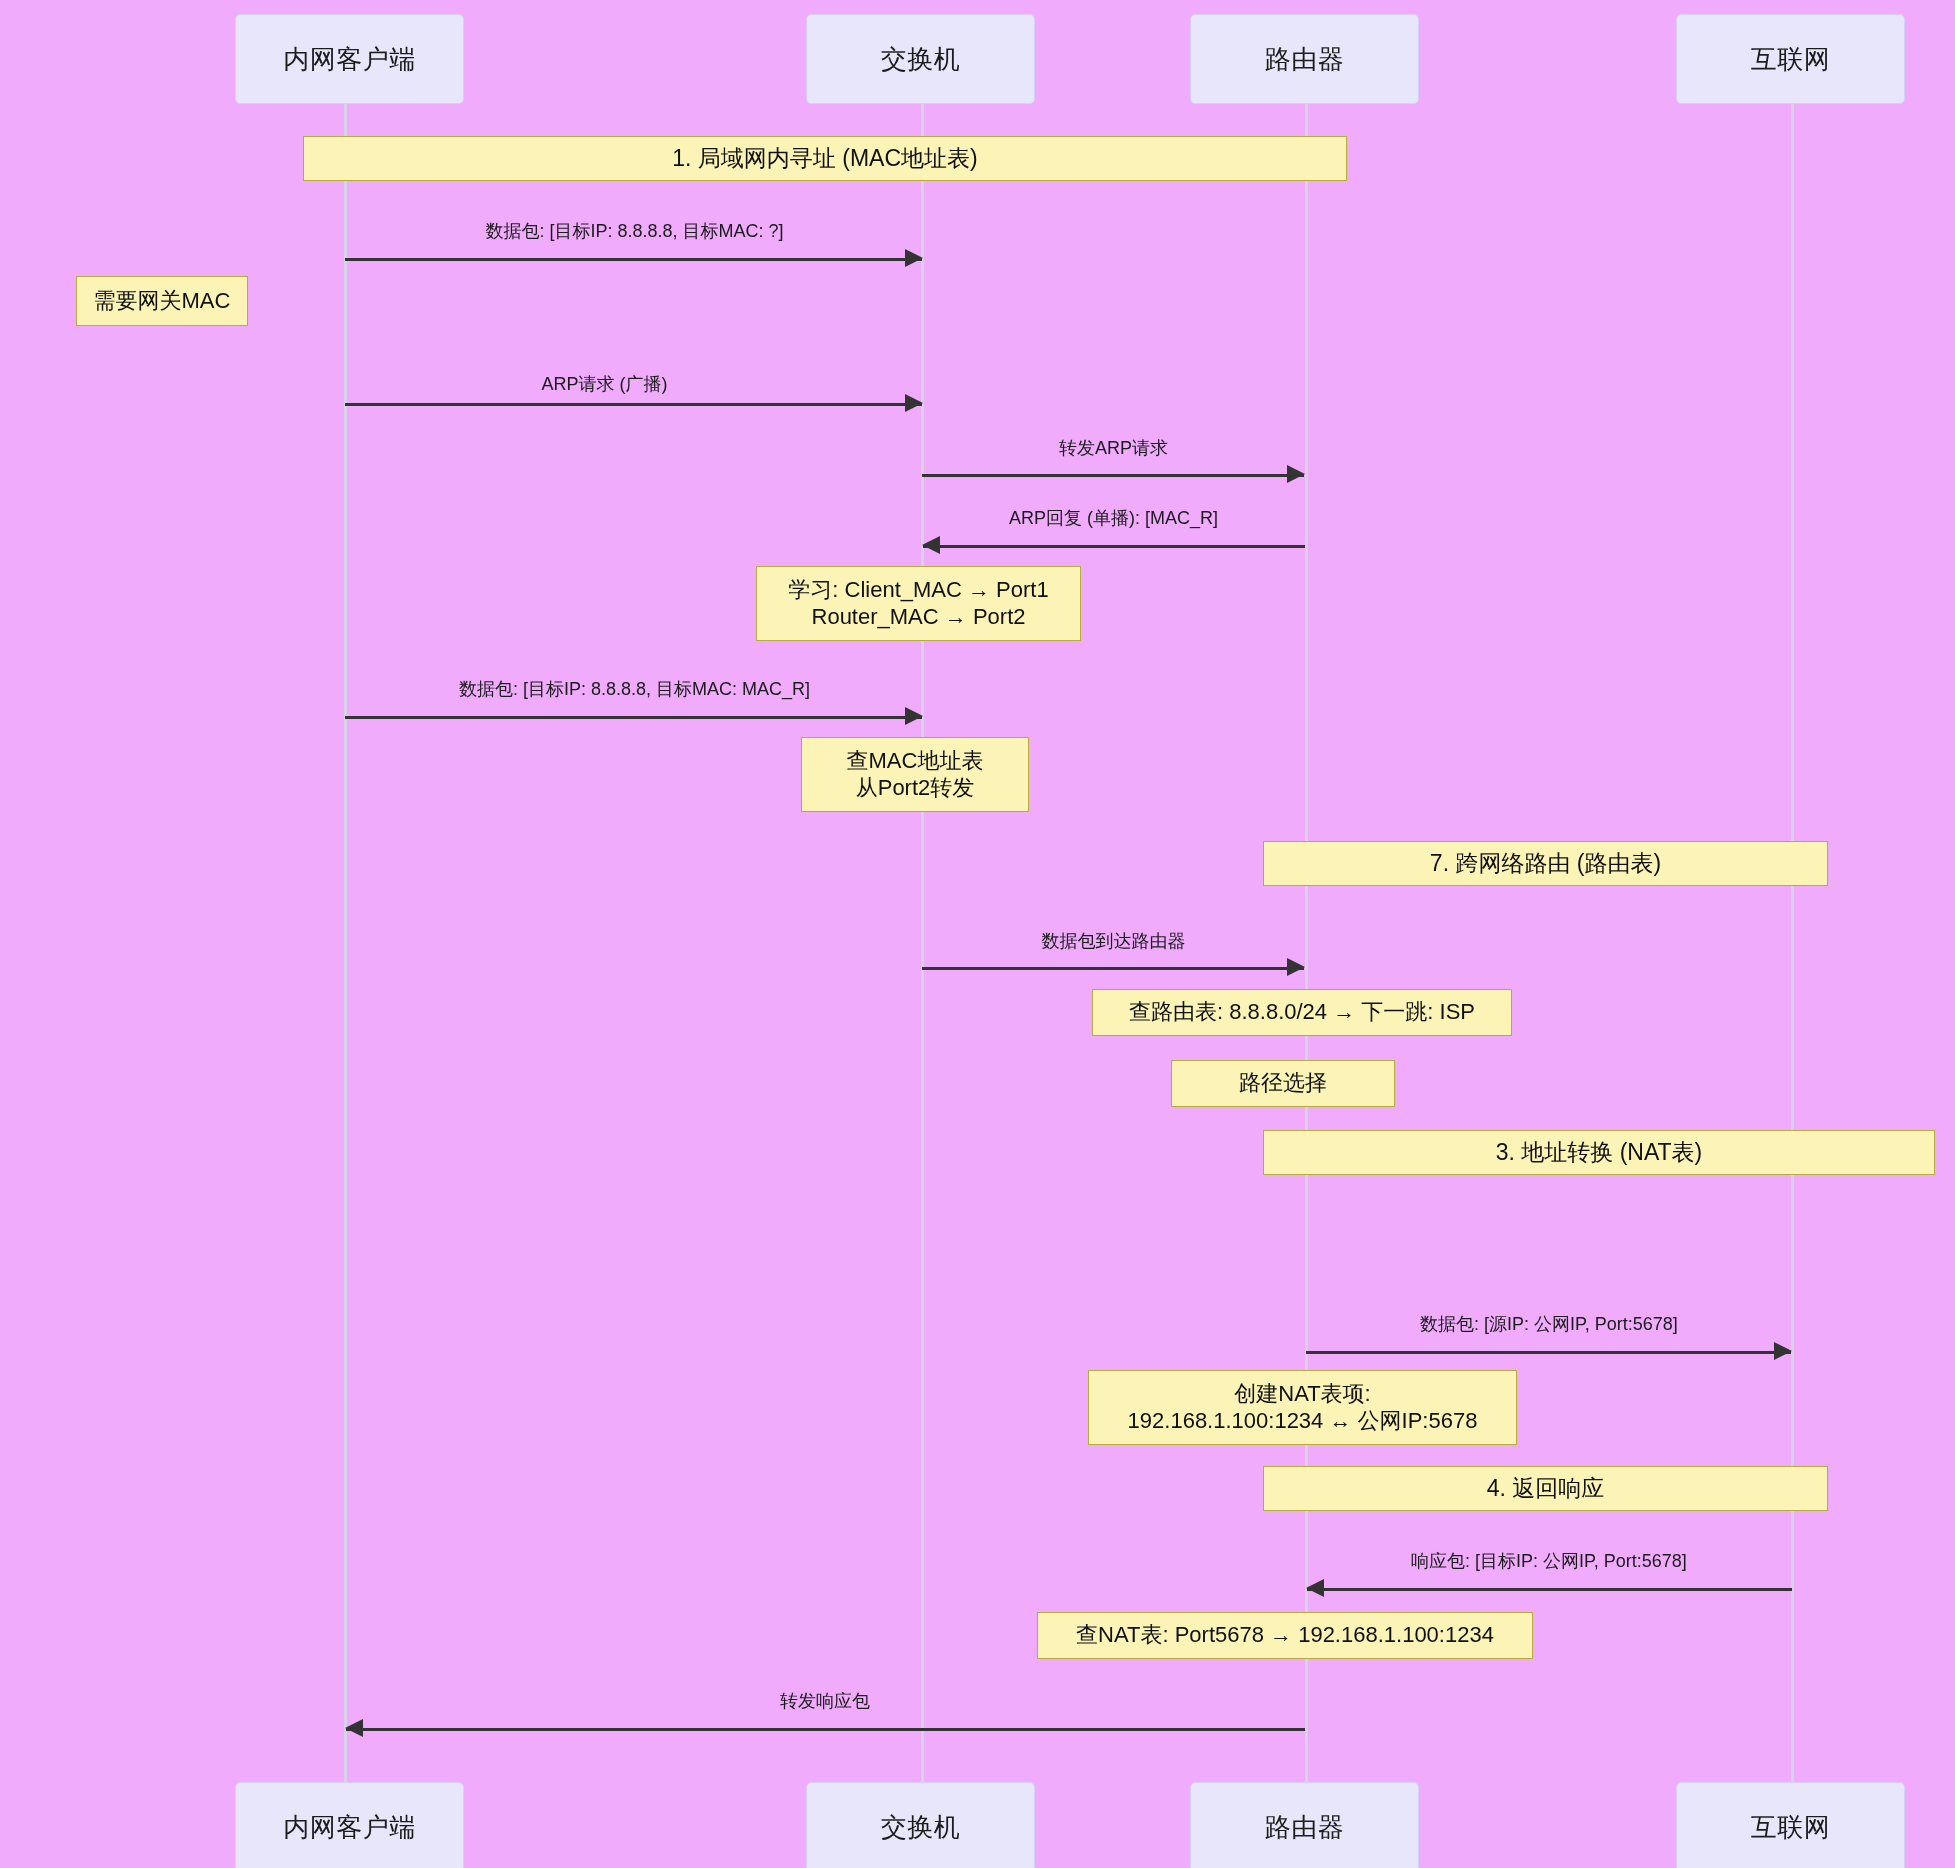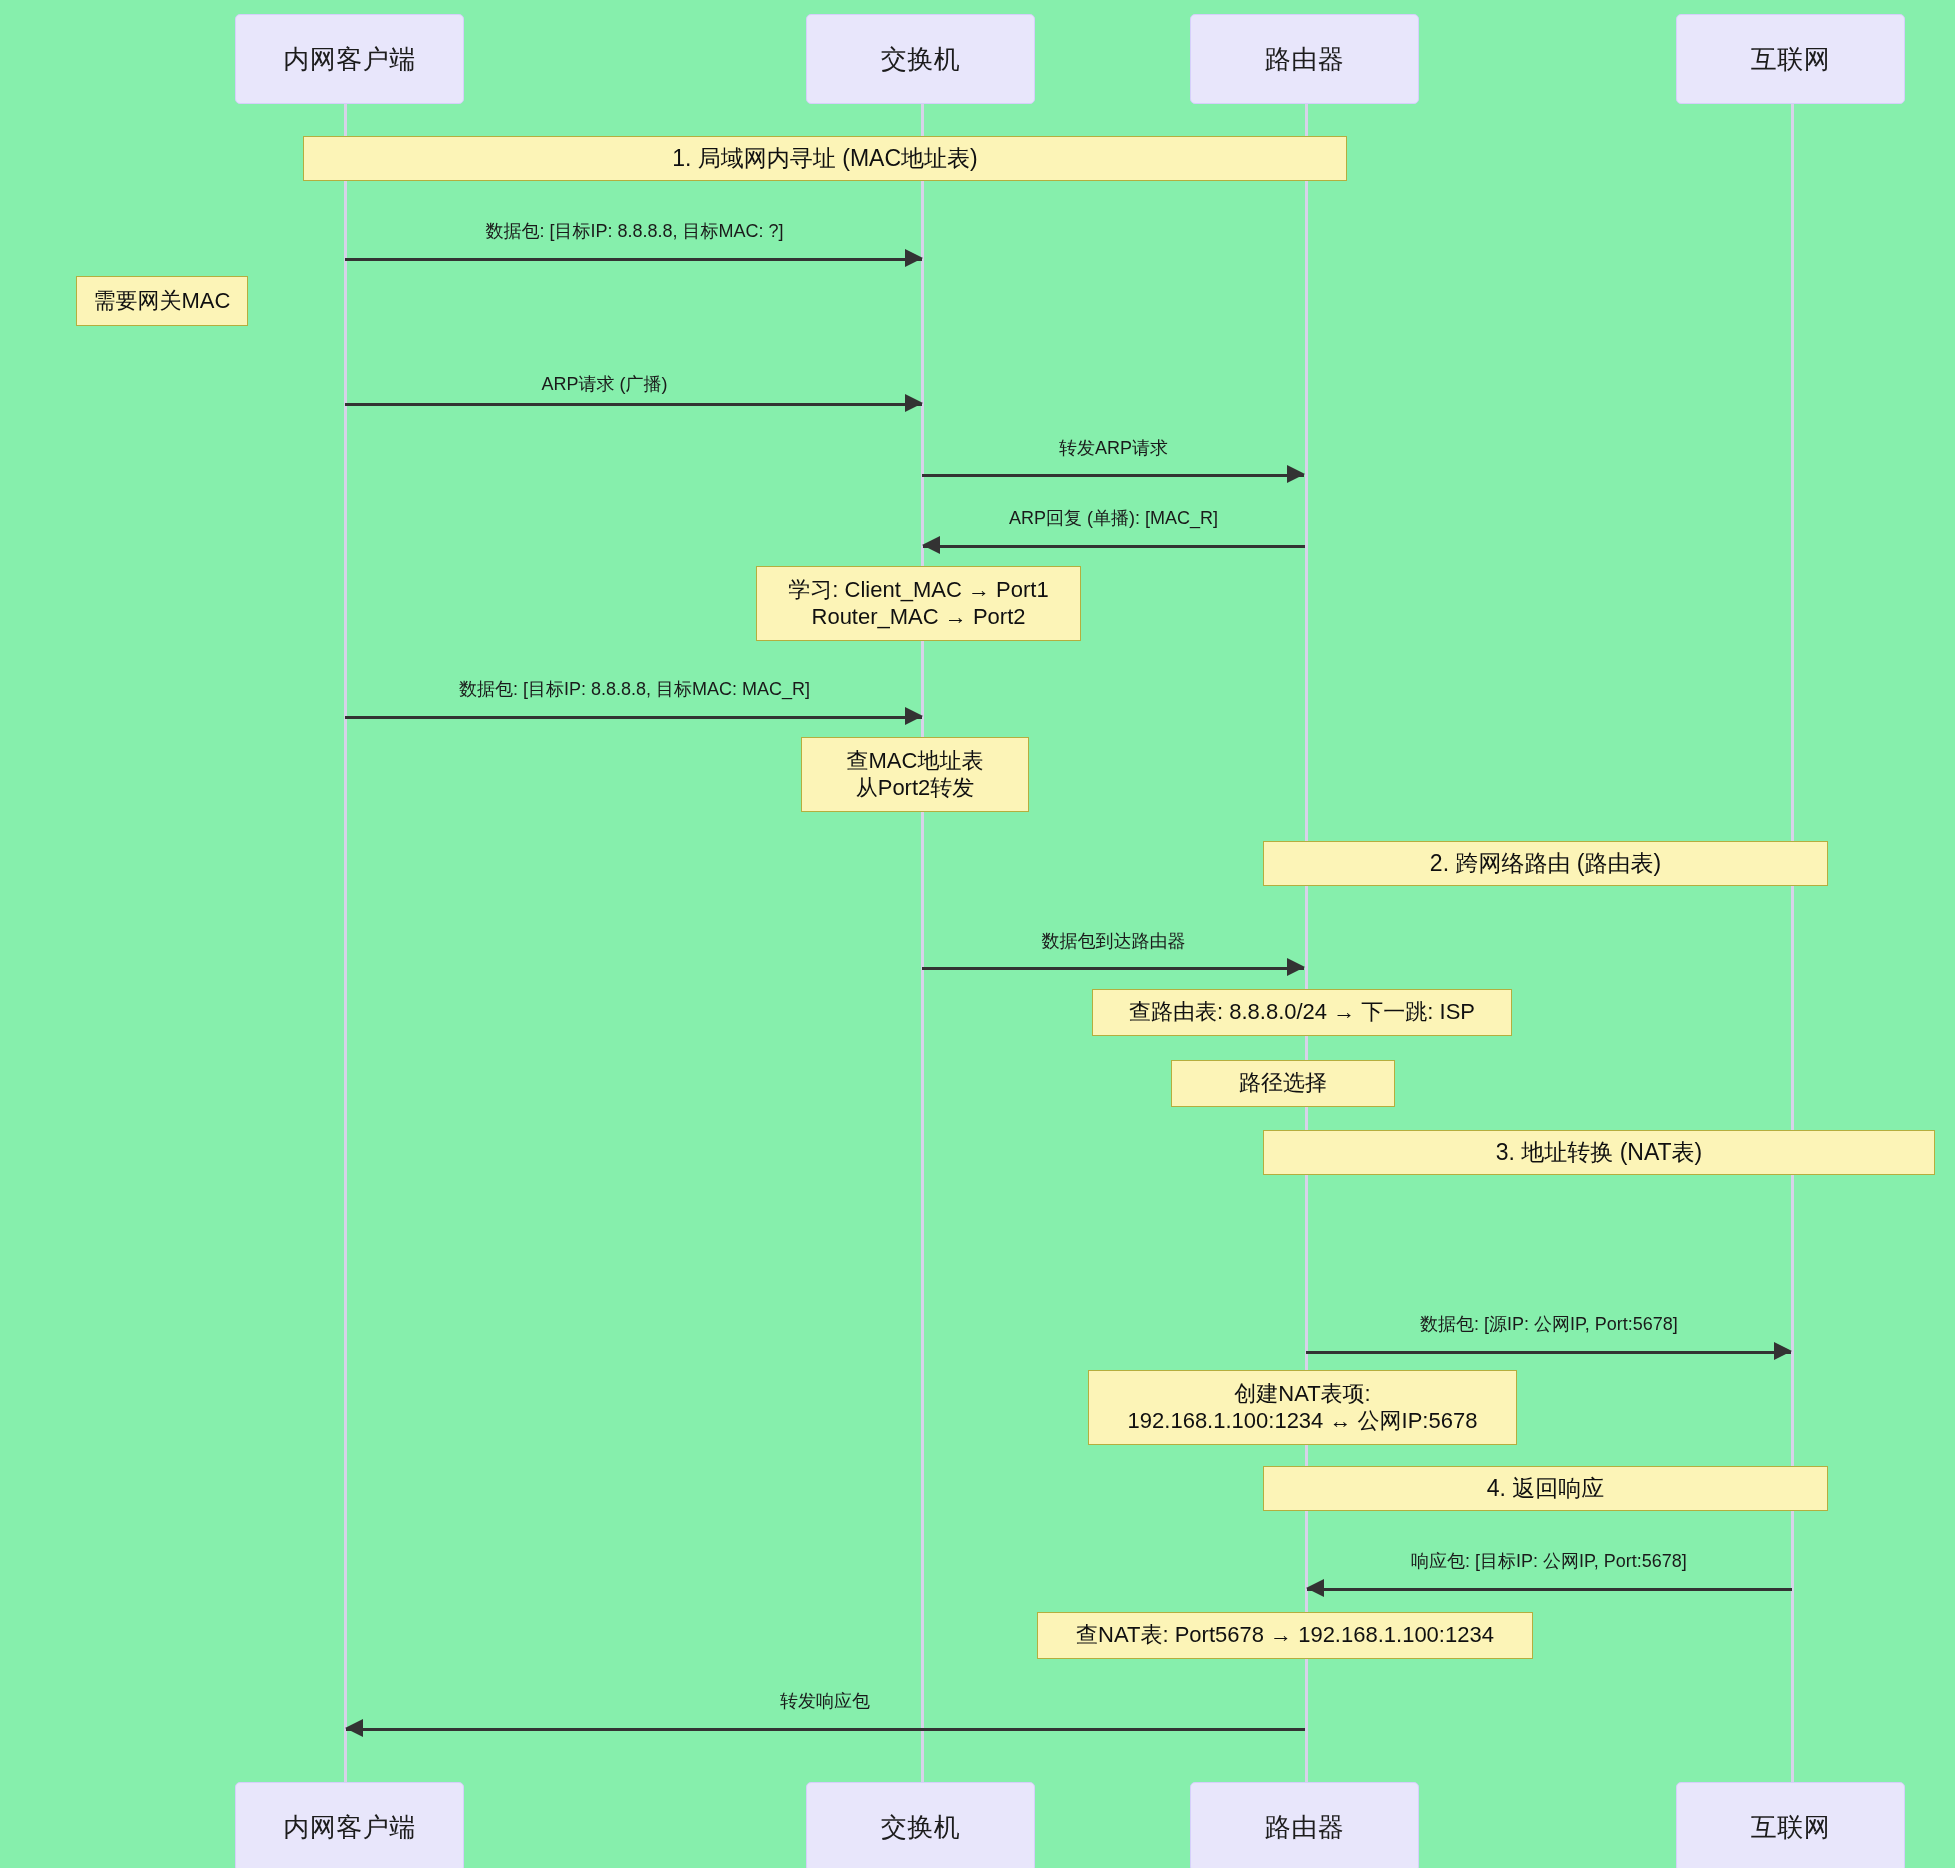--- a/index.html
+++ b/index.html
@@ -7,21 +7,21 @@
     padding: 0;
     background: #ffffff;
   }
   body {
     font-family: "Liberation Sans", "DejaVu Sans", sans-serif;
   }
   #diagram {
     position: relative;
     width: 1955px;
     height: 1869px;
-    background: #86efac;
+    background: #f0abfc;
     overflow: hidden;
   }
   
   .lifeline {
     position: absolute;
     width: 2.5px;
     background: #d6d2e8;
     top: 102px;
     height: 1693px;
   }
@@ -189,21 +189,21 @@
     <div class="line"></div>
       <div class="head"></div>
   </div>
 
   <div class="note" style="left:801px; top:737px; width:228px; height:75px;">
     <span class="ln">查MAC地址表</span>
     <span class="ln">从Port2转发</span>
   </div>
 
   <div class="section-note" style="left:1263px; top:841px; width:565px; height:45px;">
-    <span>2. 跨网络路由 (路由表)</span>
+    <span>7. 跨网络路由 (路由表)</span>
   </div>
 
   <div class="msg-label" style="left:922px; top:929px; width:383px;">数据包到达路由器</div>
   <div class="msg right" style="left:922px; top:965px; width:382px;">
     <div class="line"></div>
       <div class="head"></div>
   </div>
 
   <div class="note" style="left:1092px; top:989px; width:420px; height:47px;">
     <span class="ln">查路由表: 8.8.8.0/24 → 下一跳: ISP</span>

